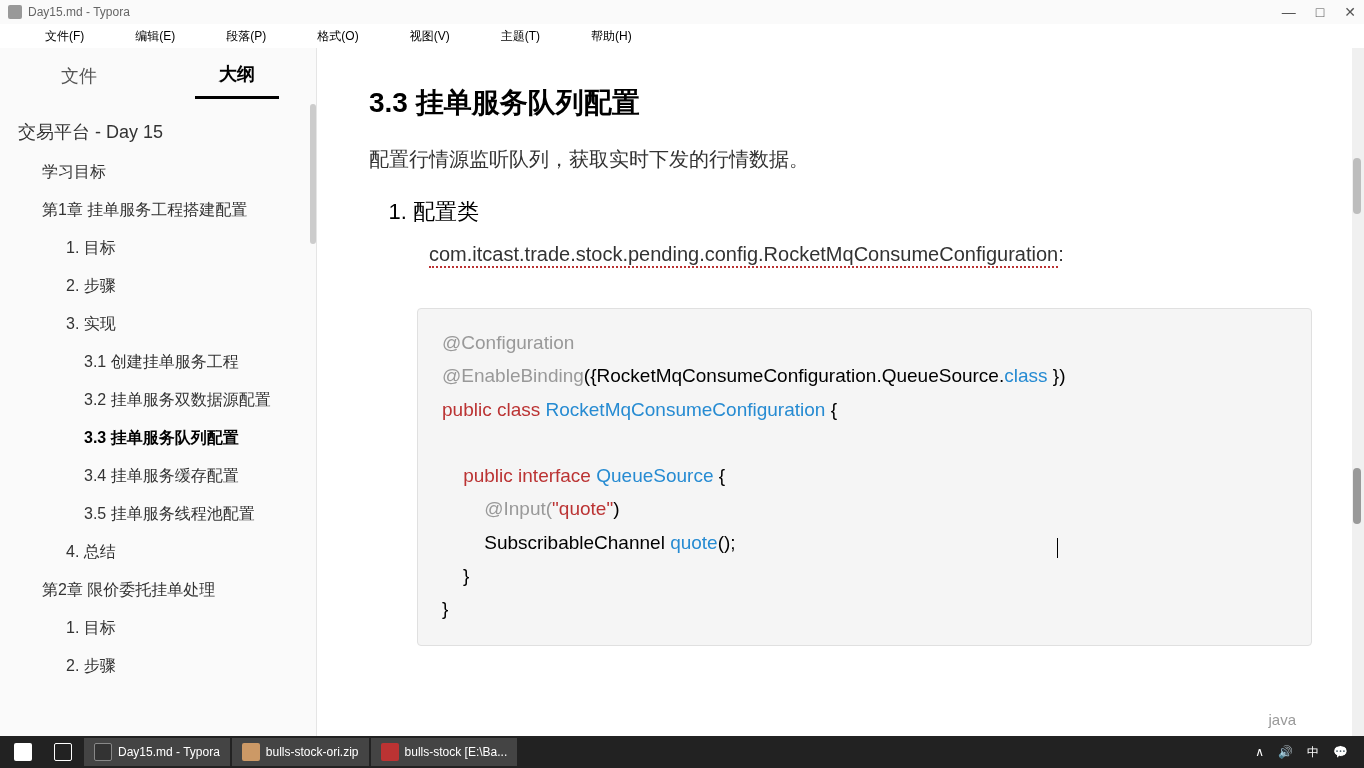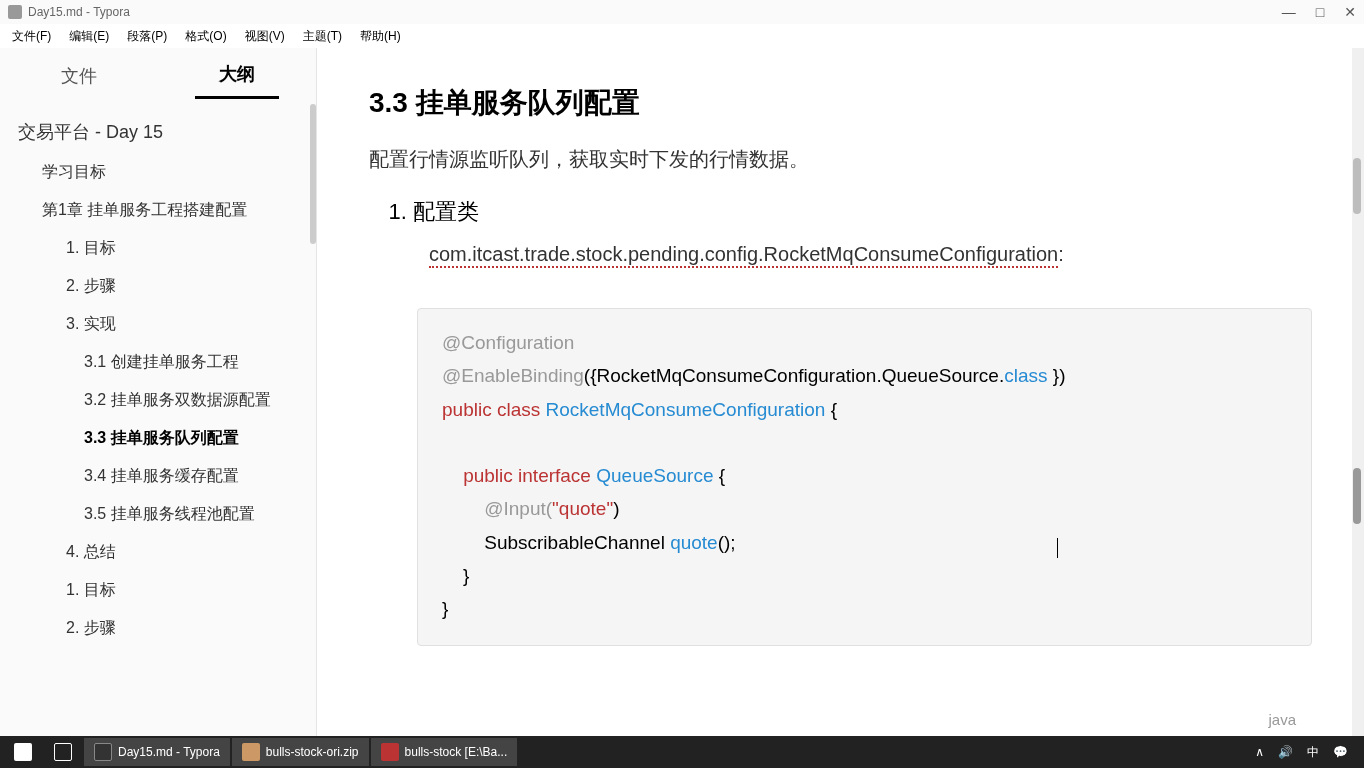--- a/index.html
+++ b/index.html
@@ -50,20 +50,21 @@
       background: #fff;
       display: flex;
       align-items: center;
       padding-left: 6px;
       font-size: 12px;
       gap: 6px;
     }
     .menu-item {
       padding: 2px 6px;
       cursor: pointer;
+      margin-left: 33px;
     }
     
     .main-area {
       display: flex;
       height: calc(100% - 24px - 24px - 32px);
     }
     
     .sidebar {
       width: 317px;
       background: #fafafa;
@@ -301,20 +302,21 @@
       <div class="outline-item level-2">第1章 挂单服务工程搭建配置</div>
       <div class="outline-item level-3">1. 目标</div>
       <div class="outline-item level-3">2. 步骤</div>
       <div class="outline-item level-3">3. 实现</div>
       <div class="outline-item level-4">3.1 创建挂单服务工程</div>
       <div class="outline-item level-4">3.2 挂单服务双数据源配置</div>
       <div class="outline-item level-4 active">3.3 挂单服务队列配置</div>
       <div class="outline-item level-4">3.4 挂单服务缓存配置</div>
       <div class="outline-item level-4">3.5 挂单服务线程池配置</div>
       <div class="outline-item level-3">4. 总结</div>
+      <div class="outline-item level-2">第2章 限价委托挂单处理</div>
       <div class="outline-item level-3">1. 目标</div>
       <div class="outline-item level-3">2. 步骤</div>
     </div>
   </div>
 
   <div class="content">
     <h2>3.3 挂单服务队列配置</h2>
     <p>配置行情源监听队列，获取实时下发的行情数据。</p>
     <ol>
       <li>配置类</li>

